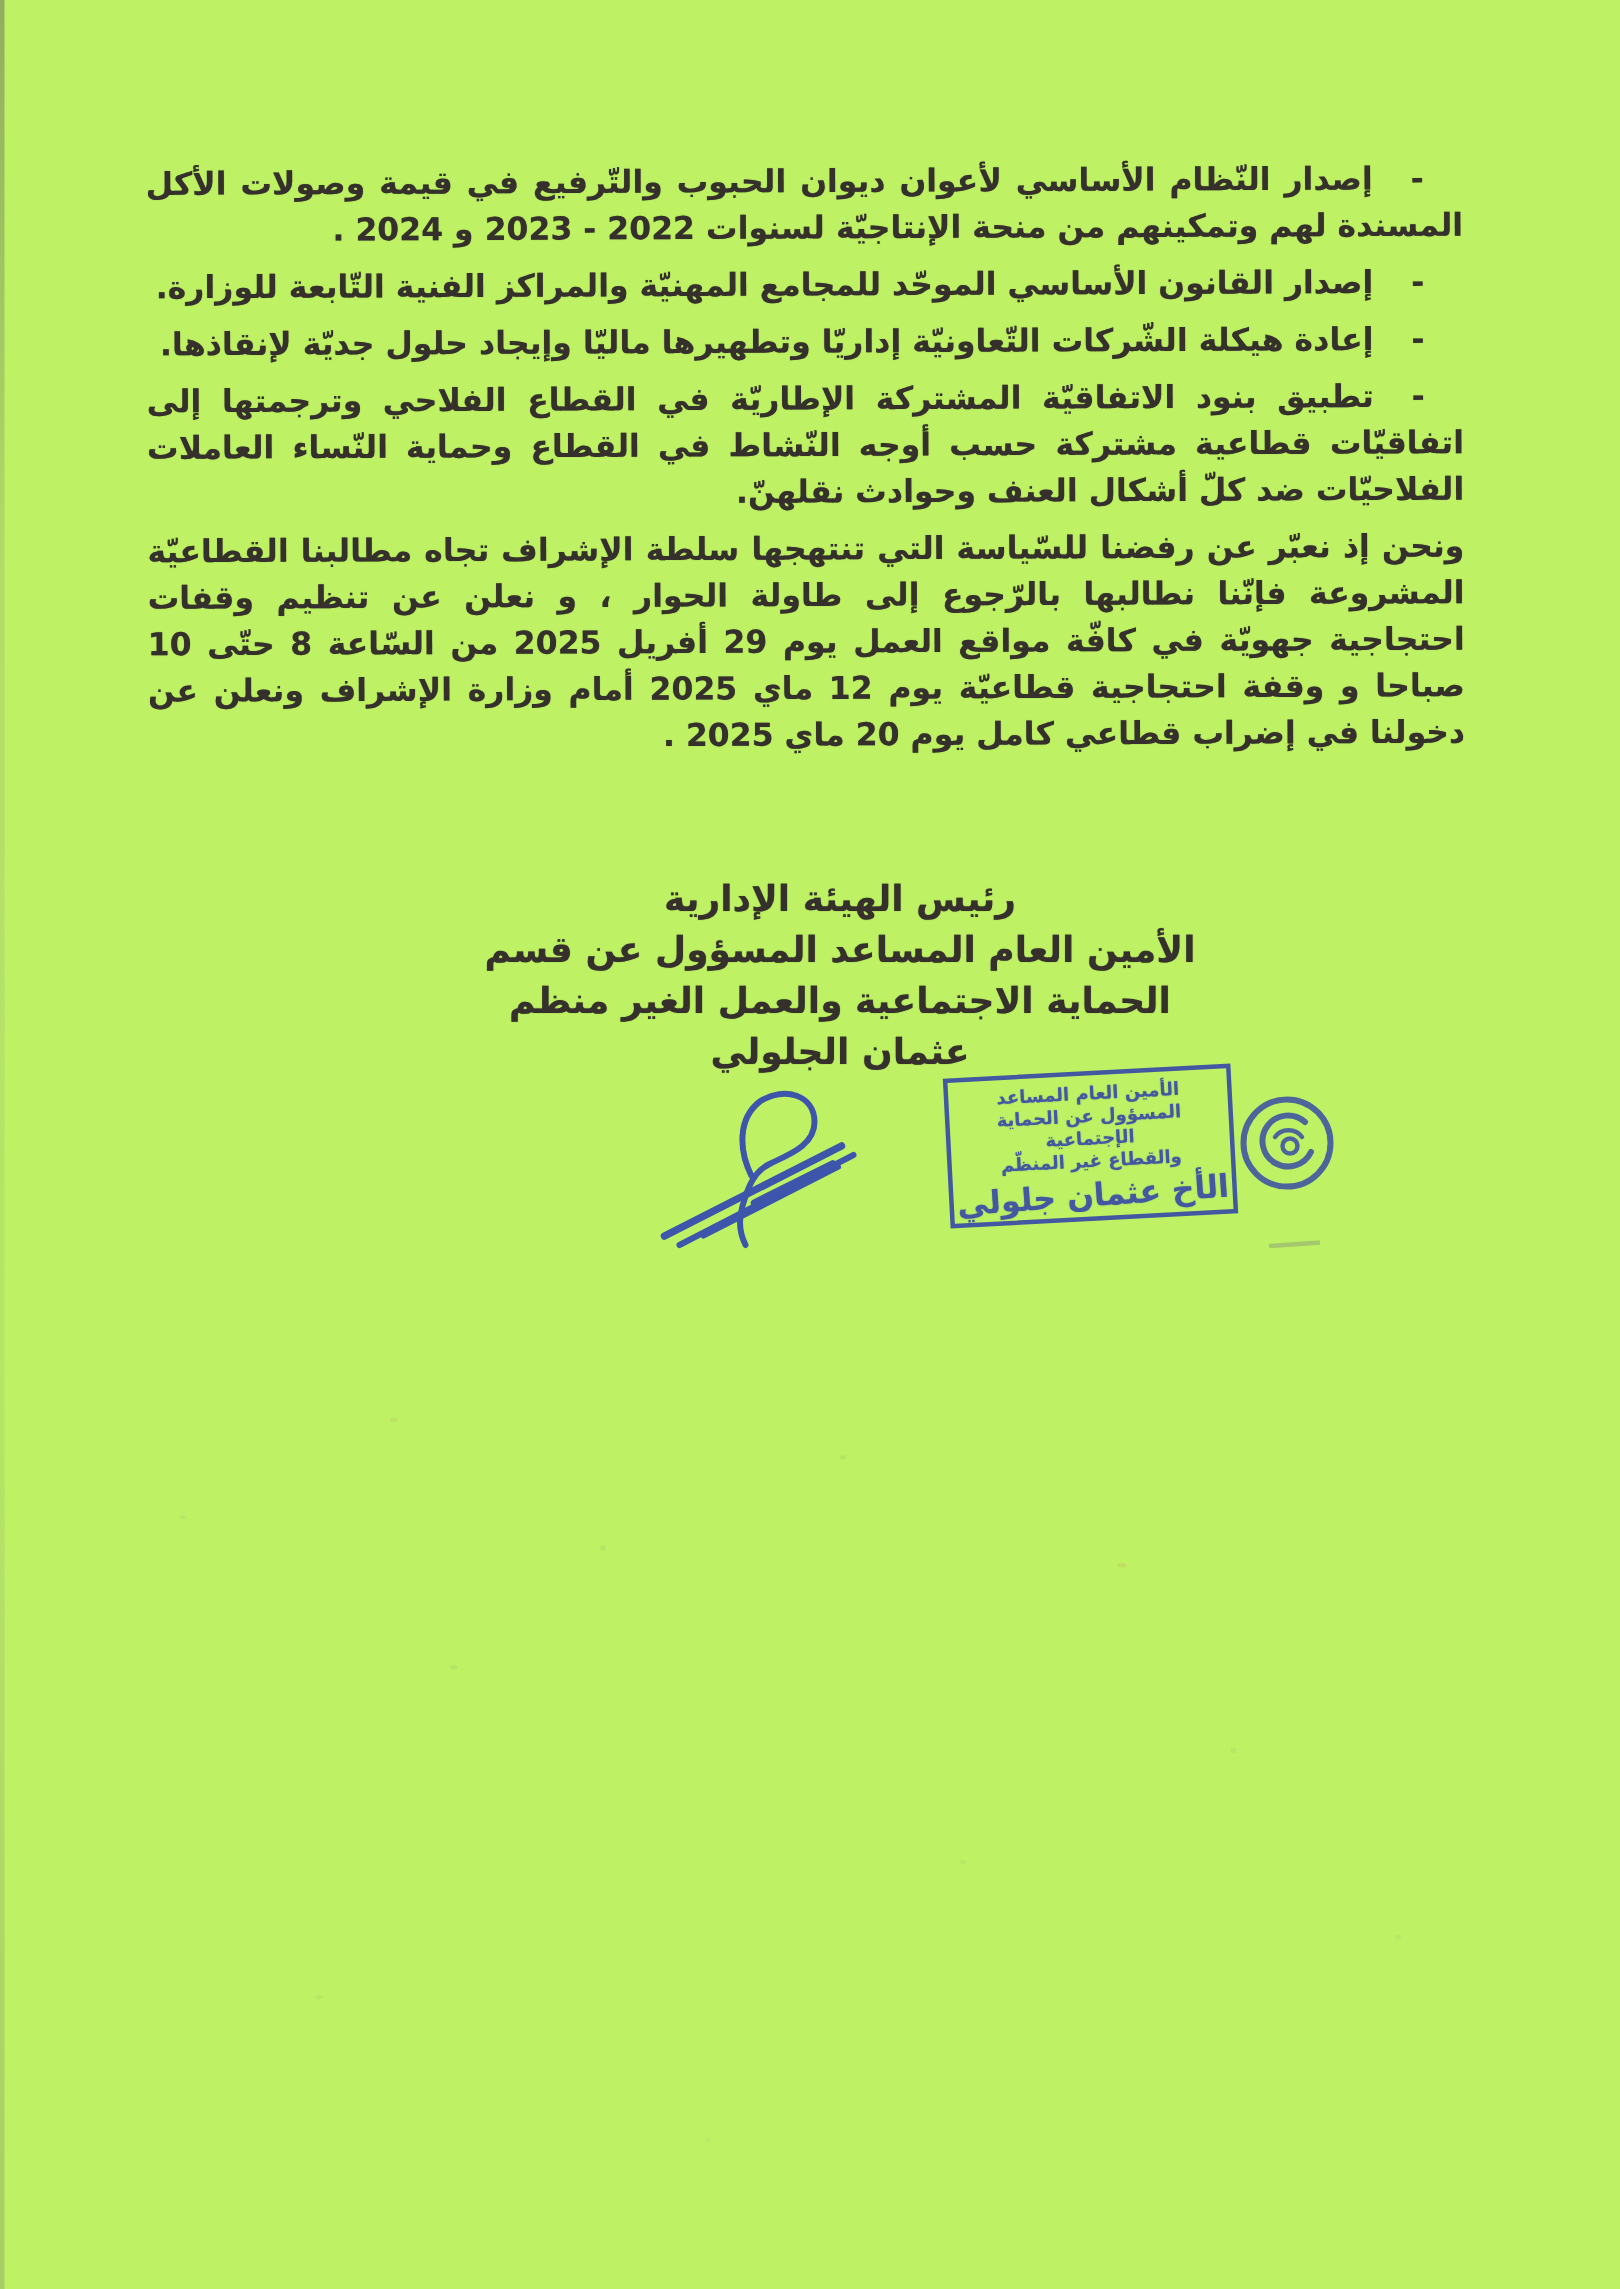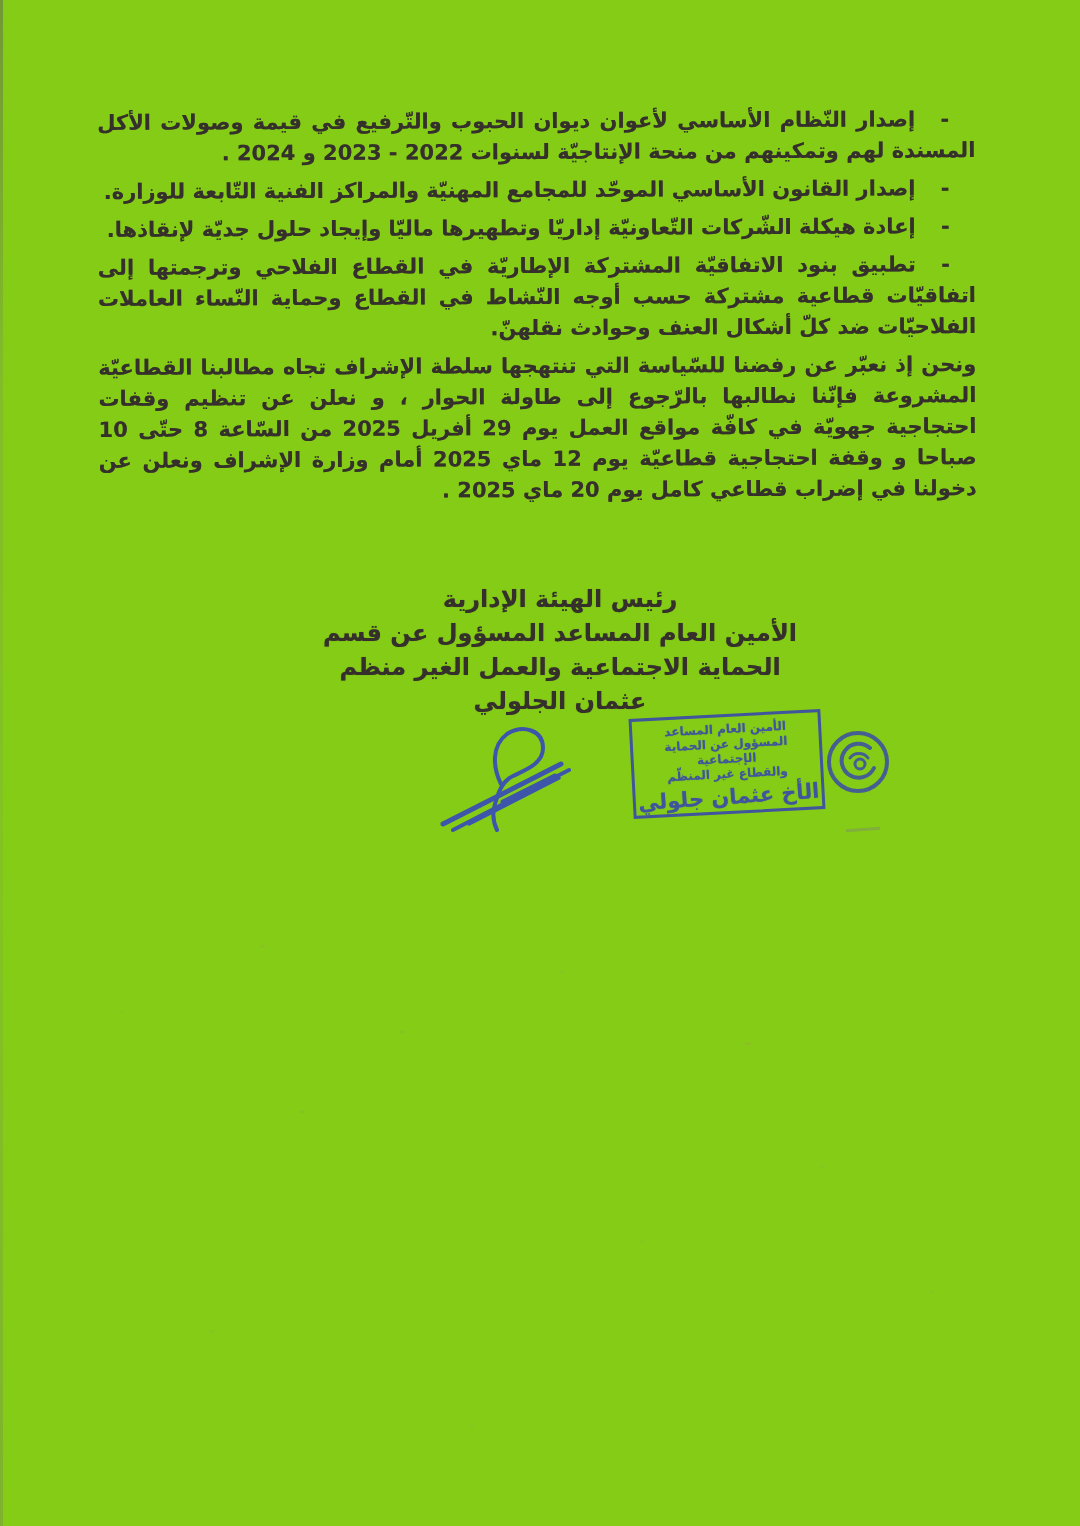--- a/index.html
+++ b/index.html
@@ -10,21 +10,21 @@
     overflow:hidden;
     position:relative;
   }
   :root{
     --ink:#35302b;
     --stamp-ink:#3b4da6;
     --sig-ink:#3d56ab;
   }
   .page{
     position:absolute;inset:0;
-    background:#84cc16;
+    background:#bef264;
   }
   .scan-edge{
     position:absolute;left:0;top:0;width:3px;height:100%;
     background:linear-gradient(180deg,rgba(90,90,90,.45),rgba(120,120,120,.18) 25%,rgba(120,120,120,.10) 60%,rgba(110,110,110,.28));
   }
   .body-text{
     position:absolute;top:106px;right:104px;width:878px;
     direction:rtl;text-align:justify;
     color:var(--ink);
     font-size:21px;line-height:31px;font-weight:700;

